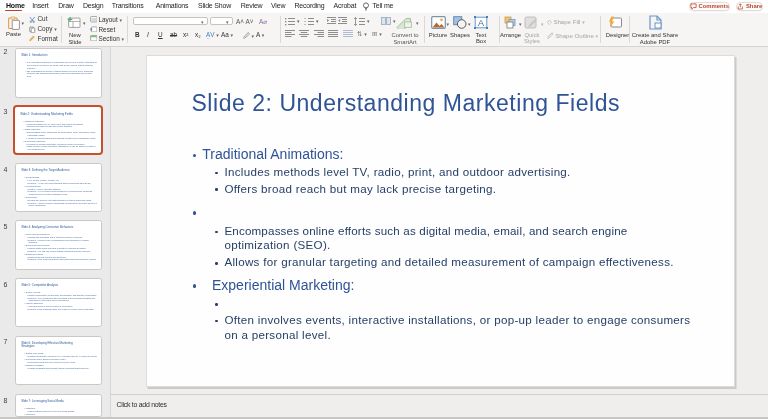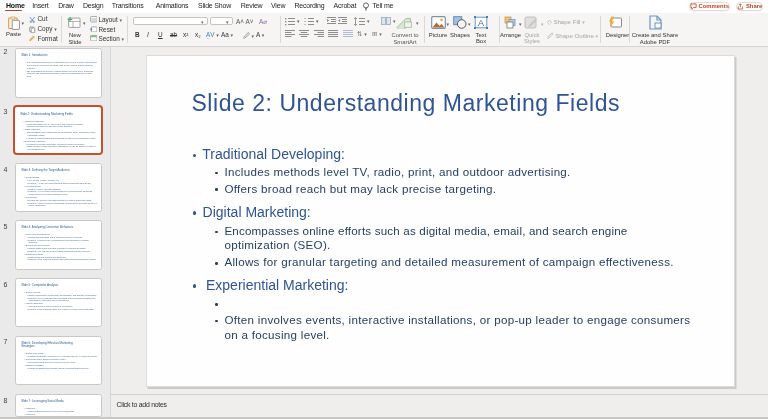--- a/index.html
+++ b/index.html
@@ -427,40 +427,39 @@
       <div class="tl" style="left:44px;top:62px;">• Visual platform suited for People and Items' brands.</div>
       <div class="tl" style="left:34px;top:74px;">• Facebook:</div>
       <div class="tl" style="left:44px;top:86px;">• Offers demographic tools, like live &amp; routine community.</div>
     </div>
   </div>
 
   <div id="slide"></div>
   <div class="sline t1" style="left:191.5px;top:91.6px;font-size:23px;letter-spacing:0.53px;">Slide 2: Understanding Marketing Fields</div>
 
   <div class="dot" style="left:192.7px;top:153.6px;width:3.4px;height:3.4px;background:#2f5496;"></div>
-  <div class="sline t1" style="left:202.3px;top:147.1px;font-size:14px;">Traditional Developing:</div>
+  <div class="sline t1" style="left:202.3px;top:147.1px;font-size:14px;">Traditional Animations:</div>
   <div class="dot" style="left:215.3px;top:171.6px;width:2.7px;height:2.7px;background:#2a4066;"></div>
   <div class="sline t2" style="left:224.4px;top:165.9px;font-size:11.6px;">Includes methods level TV, radio, print, and outdoor advertising.</div>
   <div class="dot" style="left:215.3px;top:188.4px;width:2.7px;height:2.7px;background:#2a4066;"></div>
   <div class="sline t2" style="left:224.4px;top:182.7px;font-size:11.6px;">Offers broad reach but may lack precise targeting.</div>
 
   <div class="dot" style="left:192.7px;top:211.3px;width:3.4px;height:3.4px;background:#2f5496;"></div>
-  <div class="sline t1" style="left:202.6px;top:204.5px;font-size:14px;">Digital Marketing:</div>
   <div class="dot" style="left:215.3px;top:230.7px;width:2.7px;height:2.7px;background:#2a4066;"></div>
   <div class="sline t2" style="left:224.4px;top:225.0px;font-size:11.6px;letter-spacing:0.18px;">Encompasses online efforts such as digital media, email, and search engine</div>
   <div class="sline t2" style="left:224.4px;top:239.4px;font-size:11.6px;">optimization (SEO).</div>
   <div class="dot" style="left:215.3px;top:262.1px;width:2.7px;height:2.7px;background:#2a4066;"></div>
   <div class="sline t2" style="left:224.4px;top:256.3px;font-size:11.6px;">Allows for granular targeting and detailed measurement of campaign effectiveness.</div>
 
   <div class="dot" style="left:192.7px;top:284.3px;width:3.4px;height:3.4px;background:#2f5496;"></div>
-  <div class="sline t1" style="left:206px;top:277.6px;font-size:14px;">Experiential Marketing:</div>
+  <div class="sline t1" style="left:212px;top:277.6px;font-size:14px;">Experiential Marketing:</div>
   <div class="dot" style="left:215.3px;top:302.9px;width:2.7px;height:2.7px;background:#2a4066;"></div>
   <div class="dot" style="left:215.3px;top:319.8px;width:2.7px;height:2.7px;background:#2a4066;"></div>
   <div class="sline t2" style="left:224.4px;top:314.1px;font-size:11.6px;">Often involves events, interactive installations, or pop-up leader to engage consumers</div>
-  <div class="sline t2" style="left:224.4px;top:328.5px;font-size:11.6px;">on a focusing level.</div>
+  <div class="sline t2" style="left:224.4px;top:328.5px;font-size:11.6px;">on a personal level.</div>
 
   <div id="notesline"></div>
   <div id="notes">
       <span>Click to add notes</span>
     </div>
   <div id="bottomstrip"></div>
 
 </div>
 
 </body></html>

